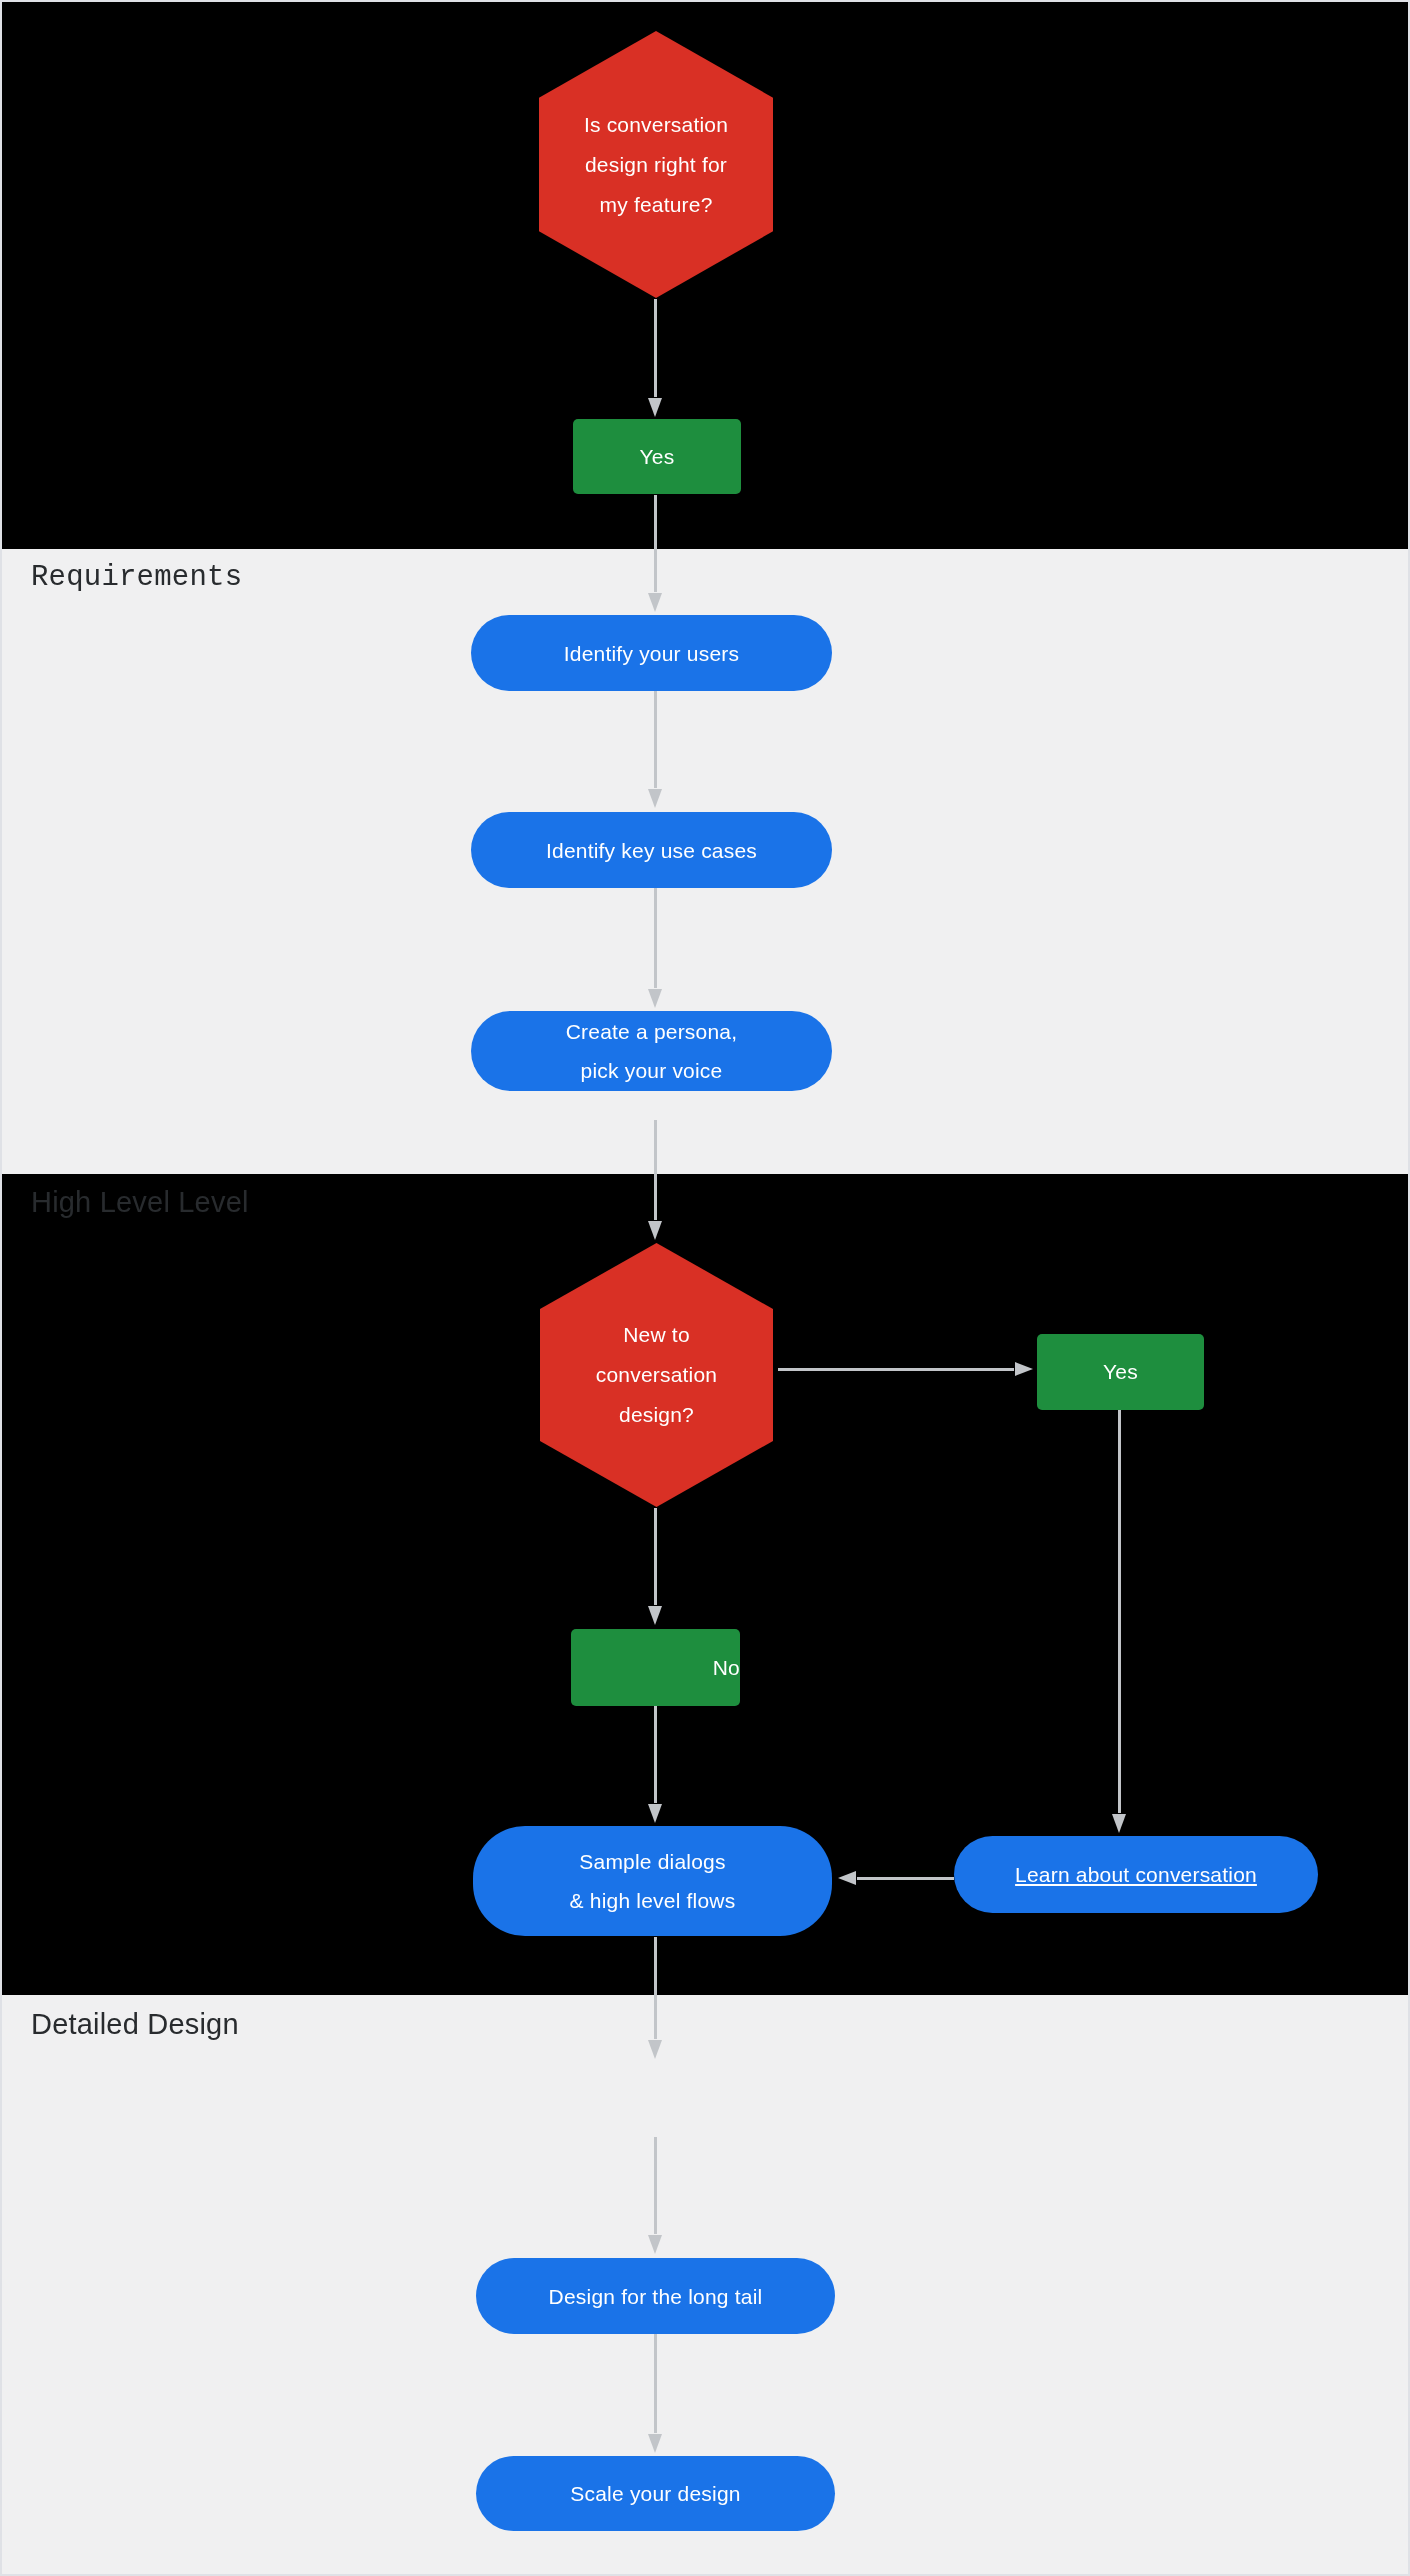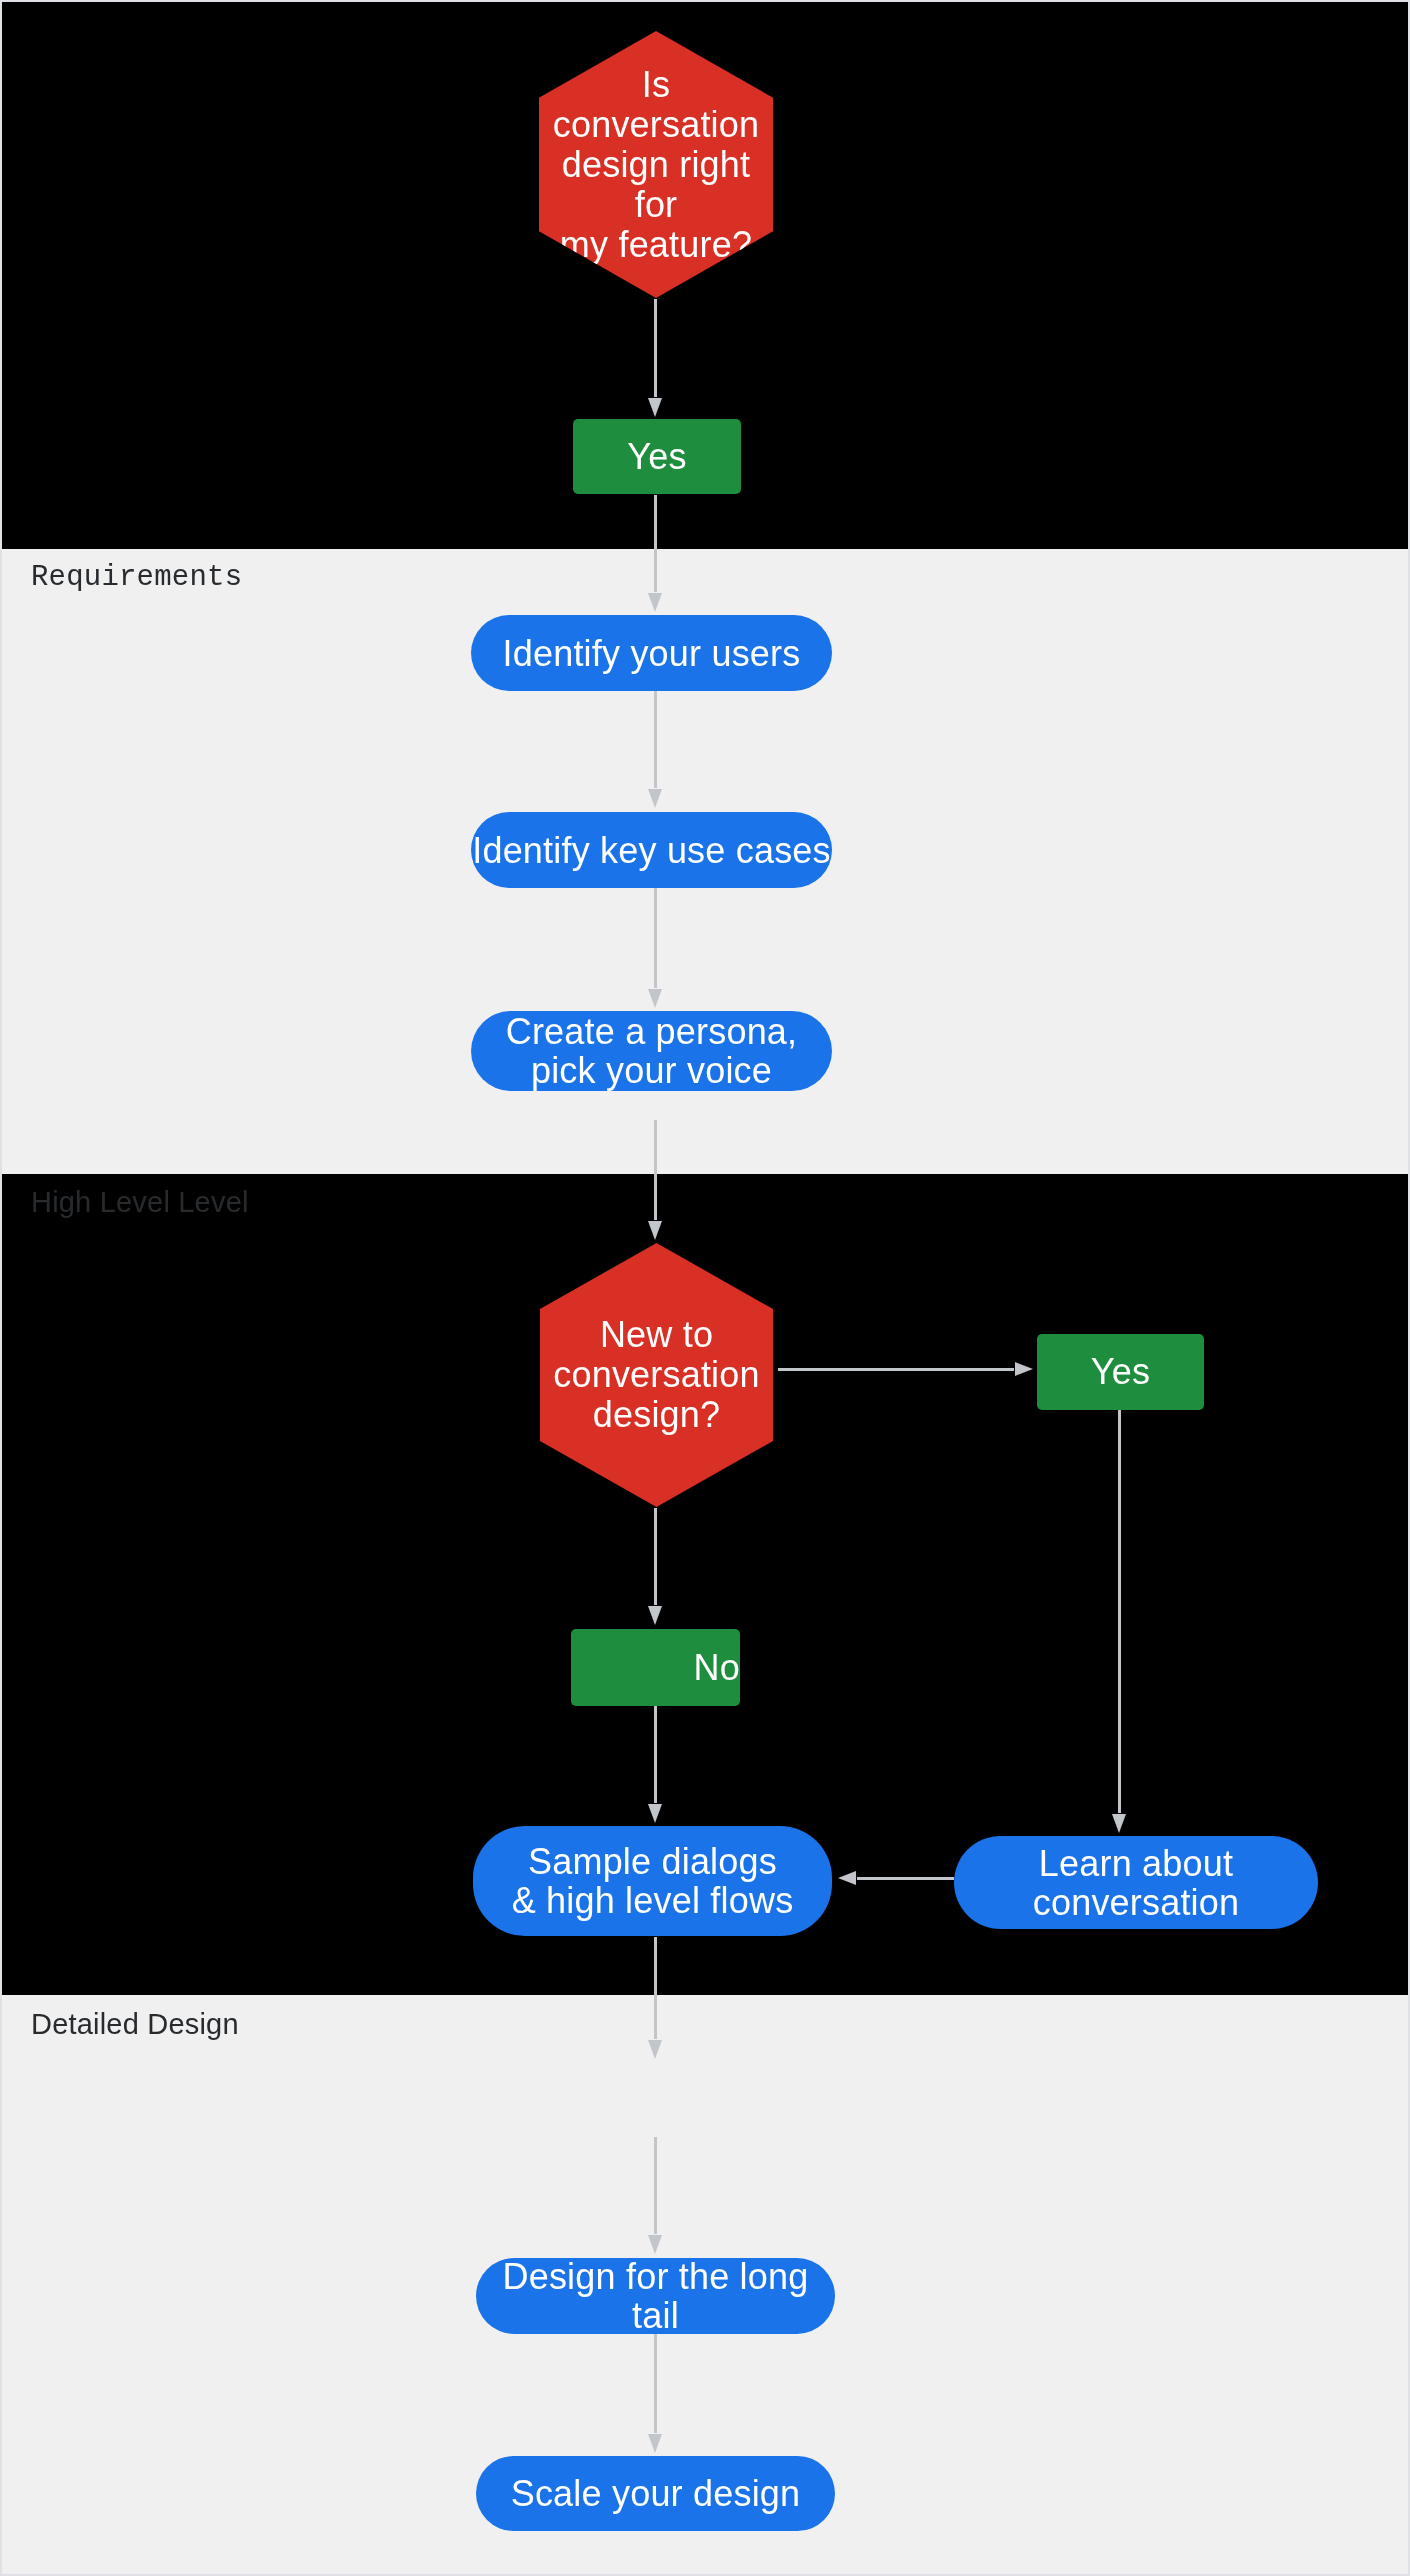--- a/index.html
+++ b/index.html
@@ -37,21 +37,21 @@
   }
 
   .node{
     position:absolute;
     display:flex;
     flex-direction:column;
     align-items:center;
     justify-content:center;
     text-align:center;
     color:var(--node-text,#fff);
-    font-size:36px;
+    font-size:21px;
     font-weight:500;
     z-index:10;
     letter-spacing:0.2px;
   }
   .hex{
     background:var(--decision-red,#d93025);
     clip-path:polygon(50% 0%,100% 25%,100% 75%,50% 100%,0% 75%,0% 25%);
     line-height:40px;
   }
   .btn{
@@ -171,21 +171,21 @@
 
   <div class="node btn" style="left:571px;top:1629px;width:169px;height:77px;align-items:flex-end;">
     <span>No</span>
   </div>
 
   <div class="node pill multiline" style="left:473px;top:1826px;width:359px;height:110px;">
     <span>Sample dialogs</span>
     <span>&amp; high level flows</span>
   </div>
 
-  <div class="node pill" style="left:954px;top:1836px;width:364px;height:93px;">
+  <div class="node pill" style="left:954px;top:1836px;width:364px;height:77px;text-decoration:underline;">
     <span>Learn about conversation</span>
   </div>
 
 
   <div class="node pill" style="left:476px;top:2258px;width:359px;height:76px;">
     <span>Design for the long tail</span>
   </div>
 
   <div class="node pill" style="left:476px;top:2456px;width:359px;height:75px;">
     <span>Scale your design</span>

